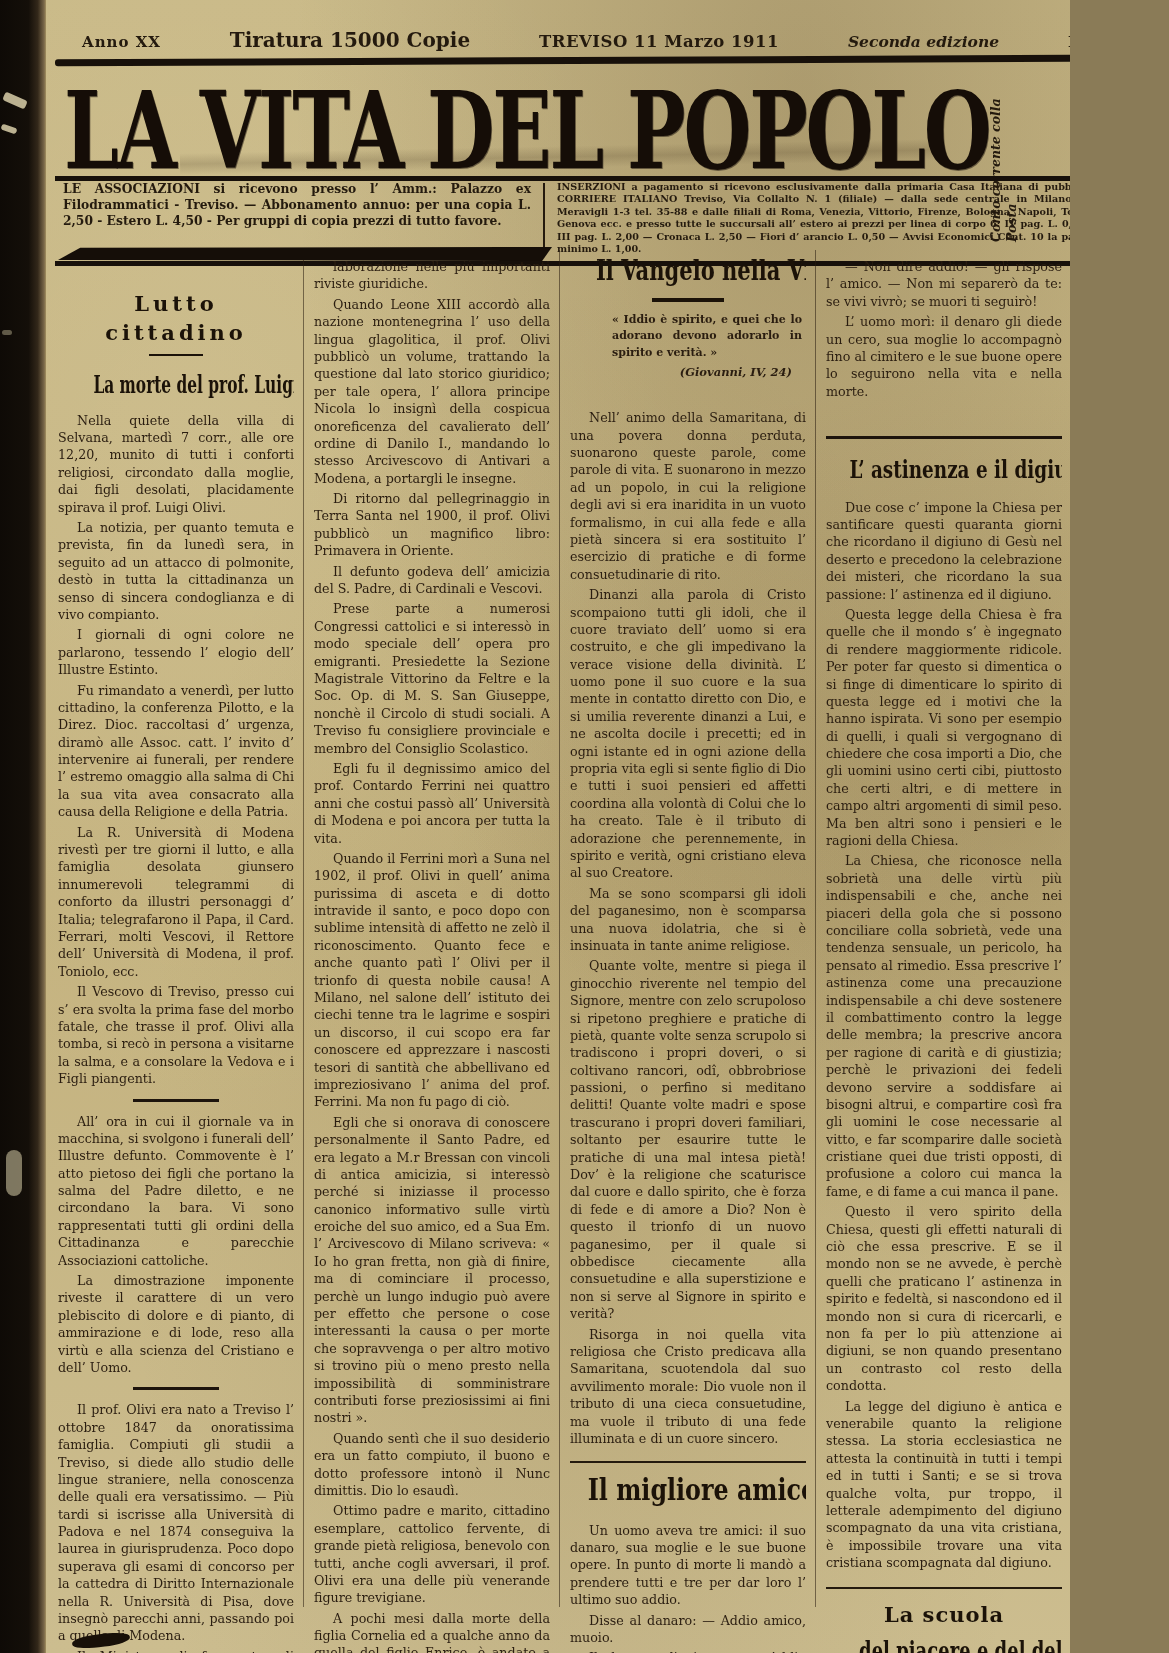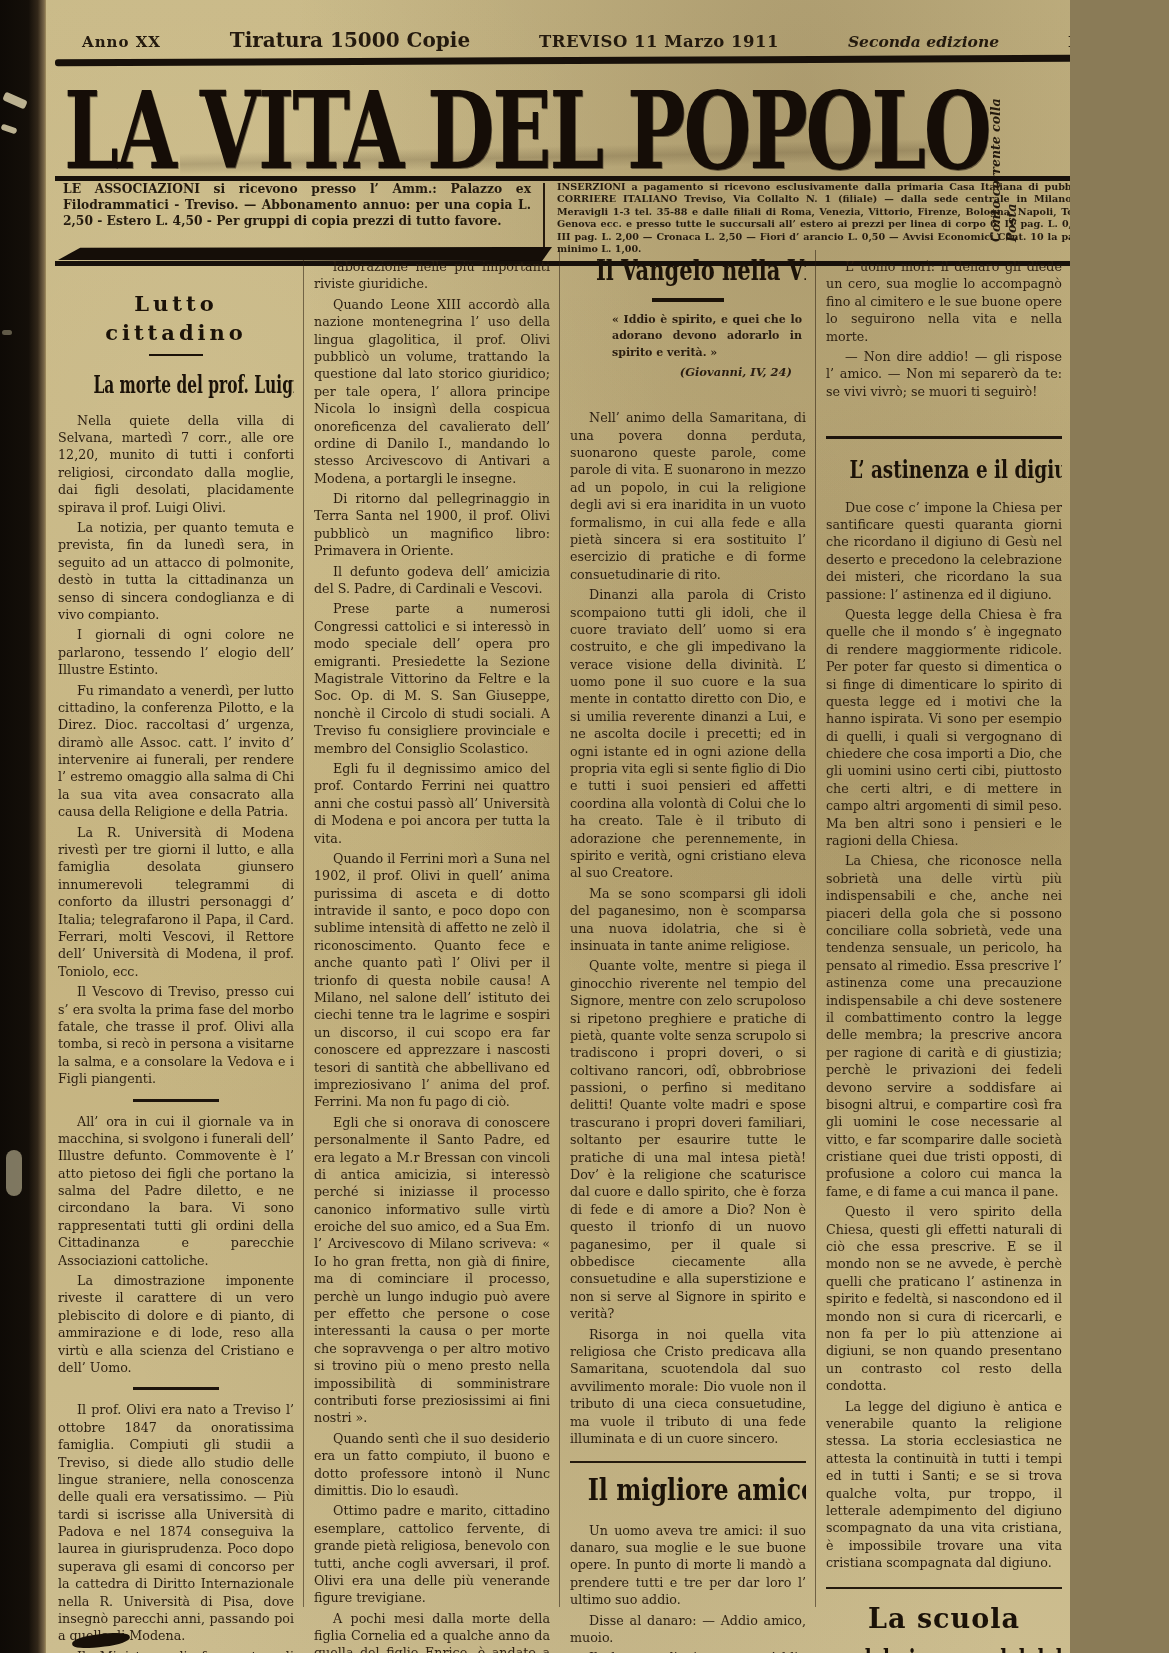--- a/index.html
+++ b/index.html
@@ -82,21 +82,21 @@
   .epigraph{font-size:11px;font-weight:bold;line-height:1.5;margin:2px 4px 0 42px;
             text-align:justify;}
   .citation{font-size:11.5px;font-weight:bold;font-style:italic;text-align:right;
             margin:4px 14px 28px 0;}
   .h-amico{font-size:28px;font-weight:bold;white-space:nowrap;text-align:center;
            transform:scale(.85,1.05);transform-origin:center top;color:#1b1208;
            margin:8px 0 12px 0;}
   .h-astinenza{font-size:23px;font-weight:bold;white-space:nowrap;text-align:center;
                transform:scale(.8,1.05);transform-origin:center top;color:#1b1208;
                margin:14px 0 14px 0;}
-  .h-scuola1{font-size:27px;font-weight:bold;text-align:center;color:#1b1208;
+  .h-scuola1{font-size:21px;font-weight:bold;text-align:center;color:#1b1208;
              margin-top:12px;letter-spacing:1px;}
   .h-scuola2{font-size:25px;font-weight:bold;white-space:nowrap;text-align:center;
              transform:scale(.72,1.05);transform-origin:center top;color:#1b1208;
              margin:4px 0 12px 0;}
   .gap-lg{height:26px;}
 </style>
 </head>
 <body>
 
 <div class="page">
@@ -180,22 +180,22 @@
       <div class="rule-thin" style="margin-top:14px;"></div>
       <div class="h-amico">Il migliore amico</div>
       <p>Un uomo aveva tre amici: il suo danaro, sua moglie e le sue buone opere. In punto di morte li mandò a prendere tutti e tre per dar loro l’ ultimo suo addio.</p>
       <p>Disse al danaro: — Addio amico, muoio.</p>
       <p>Il danaro gli rispose: — Addio amico. Quando sarai morto farò accendere un cero per il riposo dell’ anima tua.</p>
 
     </div>
     <div class="gutter"></div>
 
     <div class="col pad-c2">
+      <p>— Non dire addio! — gli rispose l’ amico. — Non mi separerò da te: se vivi vivrò; se muori ti seguirò!</p>
       <p>L’ uomo morì: il denaro gli diede un cero, sua moglie lo accompagnò fino al cimitero e le sue buone opere lo seguirono nella vita e nella morte.</p>
-      <p>— Non dire addio! — gli rispose l’ amico. — Non mi separerò da te: se vivi vivrò; se muori ti seguirò!</p>
       <div class="gap-lg"></div>
       <div class="rule-full"></div>
       <div class="h-astinenza">L’ astinenza e il digiuno</div>
       <p>Due cose c’ impone la Chiesa per santificare questi quaranta giorni che ricordano il digiuno di Gesù nel deserto e precedono la celebrazione dei misteri, che ricordano la sua passione: l’ astinenza ed il digiuno.</p>
       <p>Questa legge della Chiesa è fra quelle che il mondo s’ è ingegnato di rendere maggiormente ridicole. Per poter far questo si dimentica o si finge di dimenticare lo spirito di questa legge ed i motivi che la hanno ispirata. Vi sono per esempio di quelli, i quali si vergognano di chiedere che cosa importi a Dio, che gli uomini usino certi cibi, piuttosto che certi altri, e di mettere in campo altri argomenti di simil peso. Ma ben altri sono i pensieri e le ragioni della Chiesa.</p>
       <p>La Chiesa, che riconosce nella sobrietà una delle virtù più indispensabili e che, anche nei piaceri della gola che si possono conciliare colla sobrietà, vede una tendenza sensuale, un pericolo, ha pensato al rimedio. Essa prescrive l’ astinenza come una precauzione indispensabile a chi deve sostenere il combattimento contro la legge delle membra; la prescrive ancora per ragione di carità e di giustizia; perchè le privazioni dei fedeli devono servire a soddisfare ai bisogni altrui, e compartire così fra gli uomini le cose necessarie al vitto, e far scomparire dalle società cristiane quei due tristi opposti, di profusione a coloro cui manca la fame, e di fame a cui manca il pane.</p>
       <p>Questo il vero spirito della Chiesa, questi gli effetti naturali di ciò che essa prescrive. E se il mondo non se ne avvede, è perchè quelli che praticano l’ astinenza in spirito e fedeltà, si nascondono ed il mondo non si cura di ricercarli, e non fa per lo più attenzione ai digiuni, se non quando presentano un contrasto col resto della condotta.</p>
       <p>La legge del digiuno è antica e venerabile quanto la religione stessa. La storia ecclesiastica ne attesta la continuità in tutti i tempi ed in tutti i Santi; e se si trova qualche volta, pur troppo, il letterale adempimento del digiuno scompagnato da una vita cristiana, è impossibile trovare una vita cristiana scompagnata dal digiuno.</p>
       <div class="rule-thin" style="margin-top:16px;"></div>
       <div class="h-scuola1">La scuola</div>

